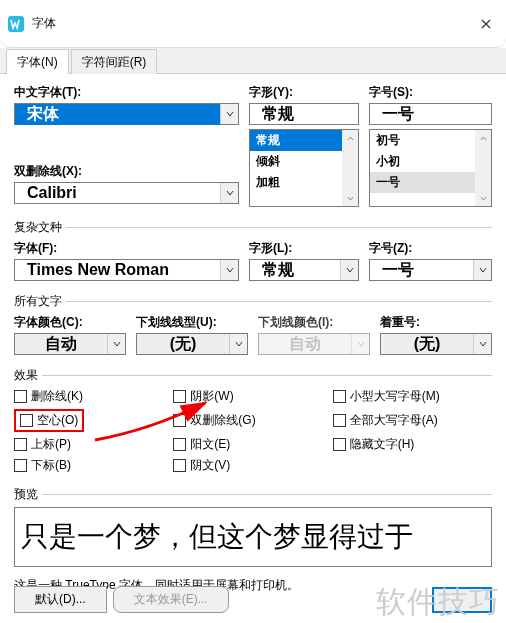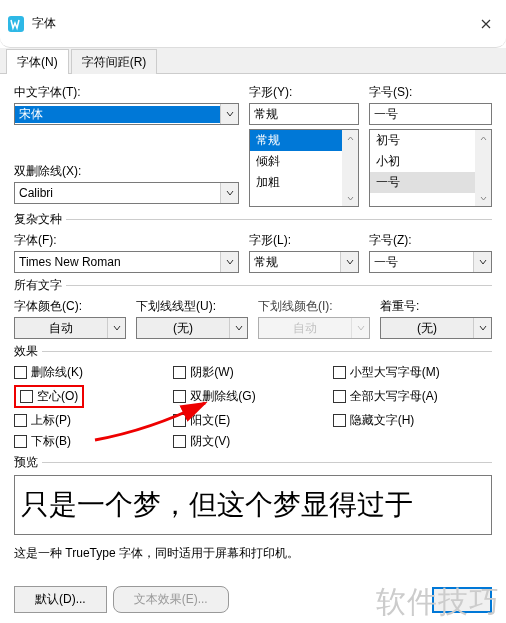--- a/index.html
+++ b/index.html
@@ -8,36 +8,36 @@
 .app-icon { width: 20px; height: 20px; margin: 0 6px; display: flex; align-items: center; justify-content: center; }
 .app-icon svg { width: 18px; height: 18px; }
 .title-text { flex: 1; font-size: 12px; }
 .close-btn { width: 40px; height: 30px; display: flex; align-items: center; justify-content: center; cursor: pointer; }
 .close-btn svg { width: 10px; height: 10px; }
 .tabs { display: flex; background: #f0f0f0; border-bottom: 1px solid #ccc; height: 26px; padding-left: 6px; }
 .tab { padding: 4px 10px; border: 1px solid #ccc; border-bottom: none; background: #fff; margin-right: 2px; position: relative; top: 1px; cursor: pointer; }
 .tab.inactive { background: #f0f0f0; }
 .content { padding: 10px 14px; }
 .row { display: flex; gap: 10px; margin-bottom: 4px; }
-.col { display: flex; flex-direction: column; }
+.col { display: flex; flex-direction: column; font-weight: bold; }
 .lbl { font-size: 12px; margin-bottom: 2px; }
 .combo { display: flex; align-items: center; border: 1px solid #7a7a7a; height: 22px; background: #fff; position: relative; }
-.combo-text { flex: 1; padding: 0 4px; font-size: 12px; overflow: hidden; white-space: nowrap; }
+.combo-text { flex: 1; padding: 0 12px; font-size: 16px; overflow: hidden; white-space: nowrap; }
 .combo-text.selected { background: #0078d7; color: #fff; }
 .combo-arrow { width: 18px; height: 20px; display: flex; align-items: center; justify-content: center; border-left: 1px solid #ccc; background: #f0f0f0; }
 .combo-arrow svg { width: 8px; height: 8px; }
 .listbox { border: 1px solid #7a7a7a; background: #fff; height: 78px; overflow: hidden; position: relative; }
 .listbox-item { padding: 2px 6px; font-size: 12px; }
 .listbox-item.sel { background: #0078d7; color: #fff; }
 .listbox-item.hl { background: #e0e0e0; }
 .scrollbar { position: absolute; right: 0; top: 0; bottom: 0; width: 16px; background: #f0f0f0; display: flex; flex-direction: column; }
 .sb-btn { height: 16px; display: flex; align-items: center; justify-content: center; background: #f0f0f0; }
 .sb-btn svg { width: 7px; height: 7px; }
 .sb-track { flex: 1; background: #f0f0f0; }
-.fieldset-label { display: flex; align-items: center; margin: 4px 0 4px 0; }
+.fieldset-label { display: flex; align-items: center; margin: 12px 0 4px 0; }
 .fieldset-label .line { flex: 1; height: 1px; background: #ccc; margin-left: 4px; }
 .checkbox-row { display: flex; margin: 4px 0; }
 .checkbox-col { flex: 1; display: flex; align-items: center; }
 .chk { width: 13px; height: 13px; border: 1px solid #333; margin-right: 4px; background: #fff; }
 .color-combo { display: flex; align-items: center; border: 1px solid #7a7a7a; height: 22px; background: #eee; }
 .preview-box { border: 1px solid #7a7a7a; height: 60px; display: flex; align-items: center; padding: 0 6px; font-family: "SimSun", serif; font-size: 28px; overflow: hidden; white-space: nowrap; margin-top: 4px; }
 .footer { position: absolute; bottom: 10px; left: 14px; right: 14px; display: flex; gap: 6px; align-items: center; }
 .btn { border: 1px solid #999; background: #f0f0f0; padding: 4px 20px; font-size: 12px; cursor: pointer; }
 .btn.disabled { color: #999; border-radius: 8px; }
 .btn.primary { border: 2px solid #0078d7; width: 60px; height: 26px; }

